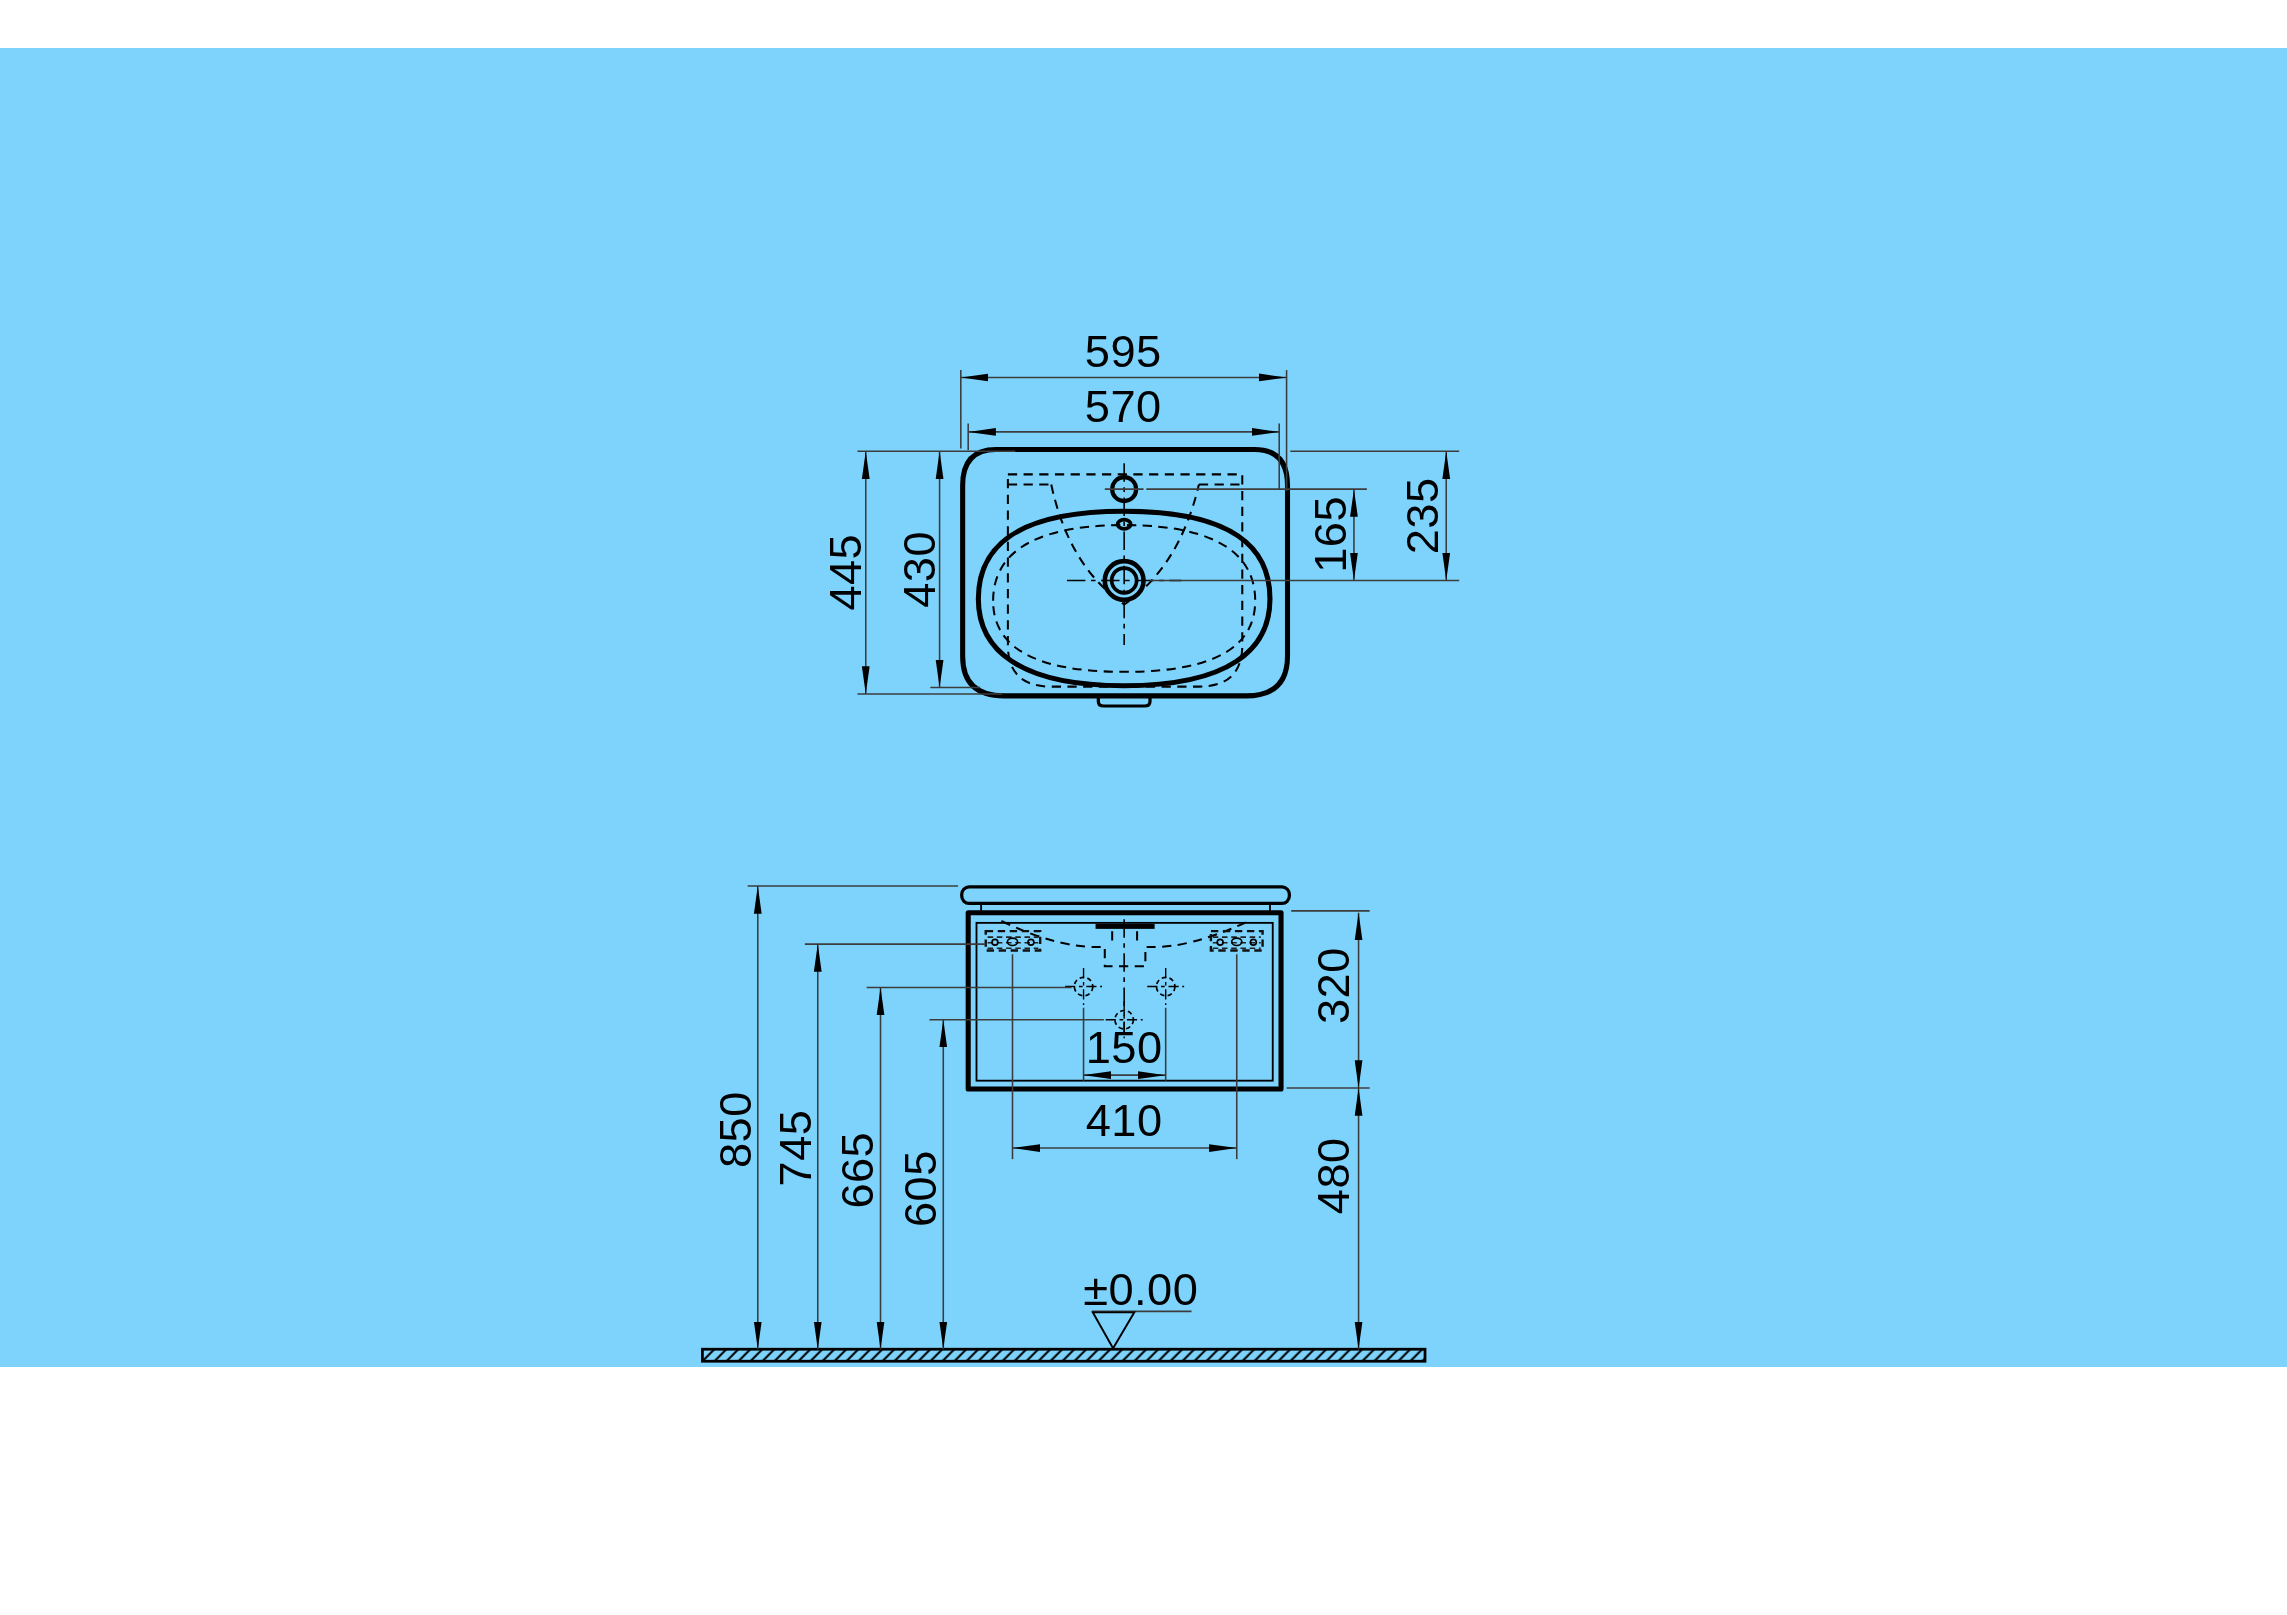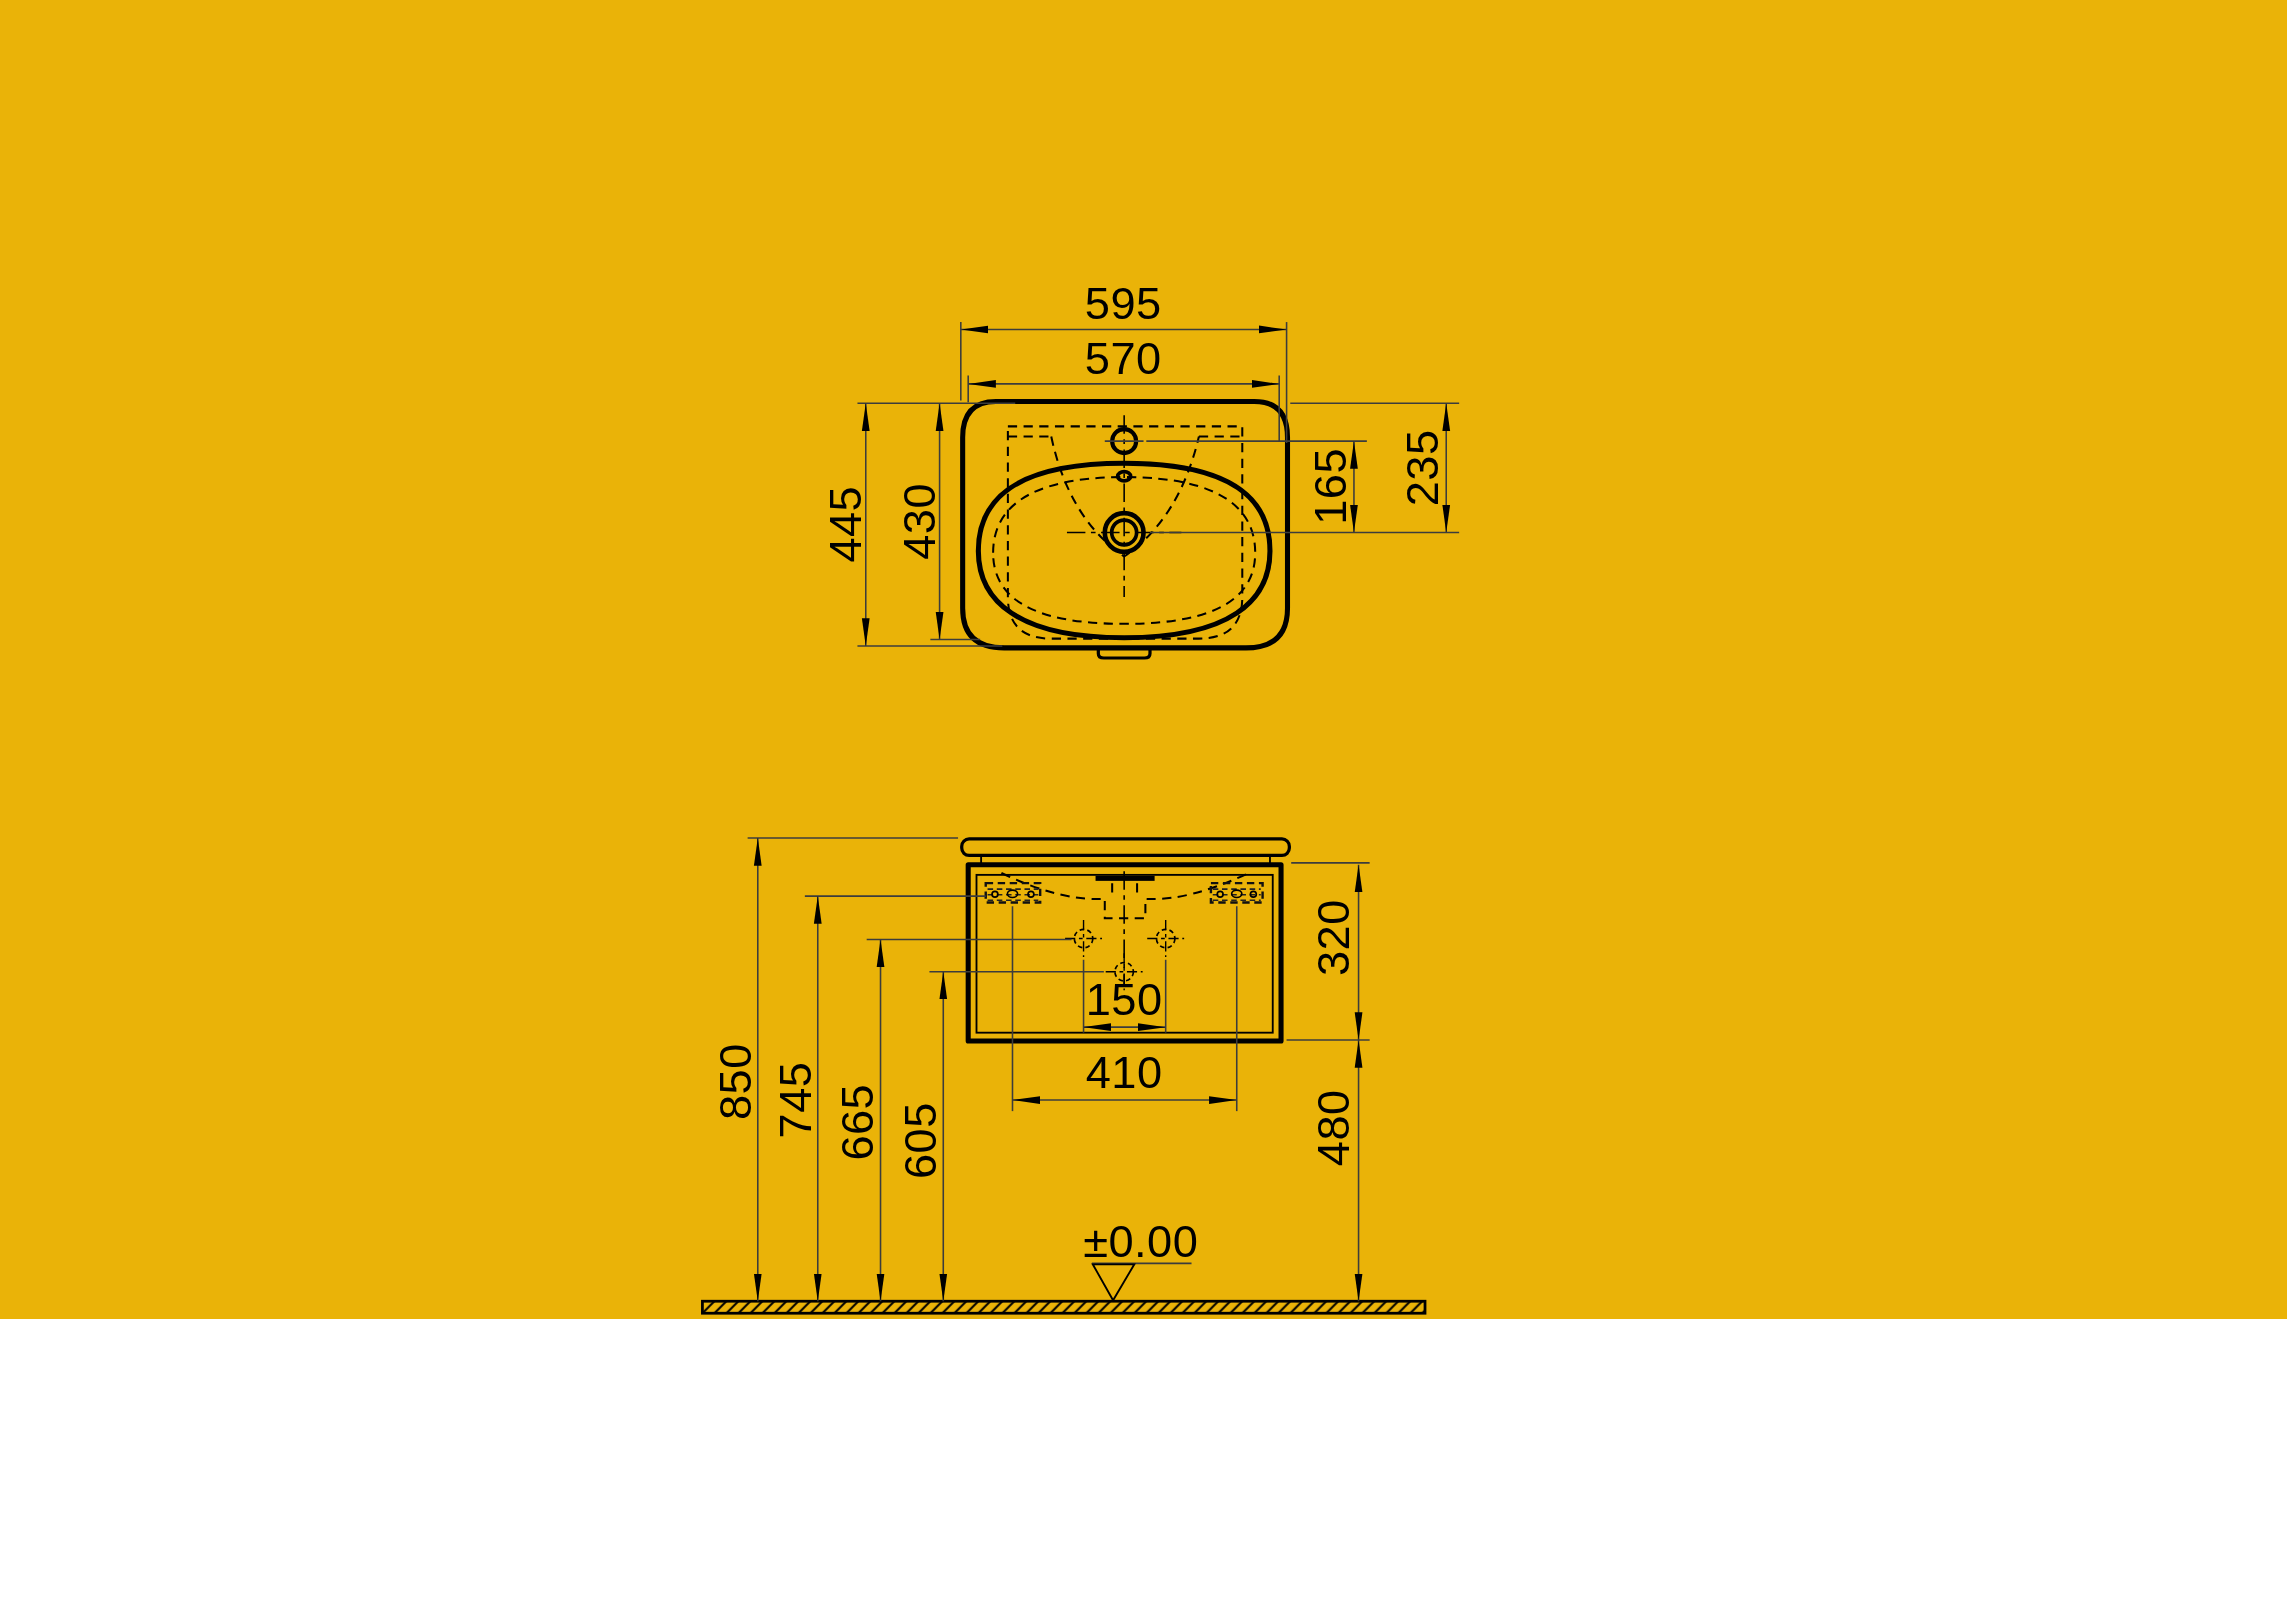--- a/index.html
+++ b/index.html
@@ -1,16 +1,16 @@
 <!DOCTYPE html>
 <html style="font-size:14.8px"><head>
 <meta charset="utf-8">
 <style>
   html,body{margin:0;padding:0;background:#ffffff;}
-  .stage{position:relative;width:2288px;height:1319px;background:#eab308;overflow:hidden;}
+  .stage{position:relative;width:2288px;height:1319px;background:#7dd3fc;overflow:hidden;margin-top:48px;}
   svg{display:block;}
   svg text{font-family:"Liberation Sans", sans-serif;font-size:49px;fill:#000;letter-spacing:0.5px;}
   .thick{stroke:#000;stroke-width:5.5;fill:none;stroke-linejoin:round;stroke-linecap:round;}
   .med{stroke:#000;stroke-width:3.5;fill:none;stroke-linejoin:round;}
   .thin2{stroke:#000;stroke-width:2;fill:none;}
   .dash{stroke:#000;stroke-width:2.2;fill:none;stroke-dasharray:10 7;}
   .dashf{stroke:#222;stroke-width:1.8;fill:none;stroke-dasharray:6 4;}
   .dashb{stroke:#111;stroke-width:2.6;fill:none;stroke-dasharray:8 5;}
   .dashc{stroke:#000;stroke-width:1.8;fill:none;stroke-dasharray:5 3.5;}
   .cross{stroke:#000;stroke-width:1.5;fill:none;stroke-dasharray:11 4 4 4;}

